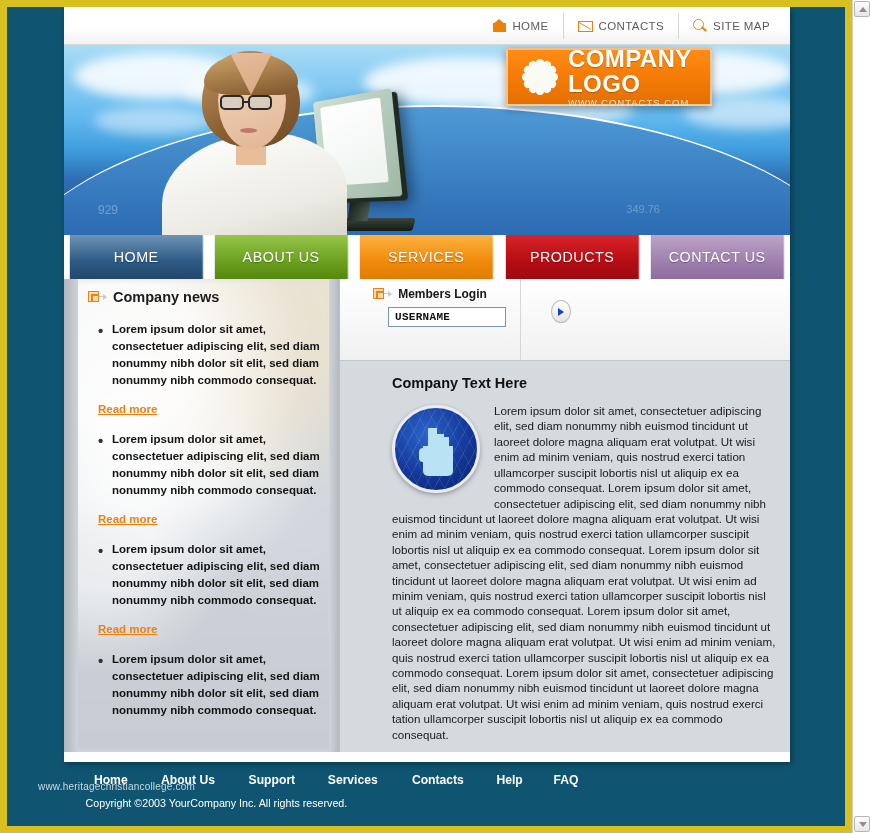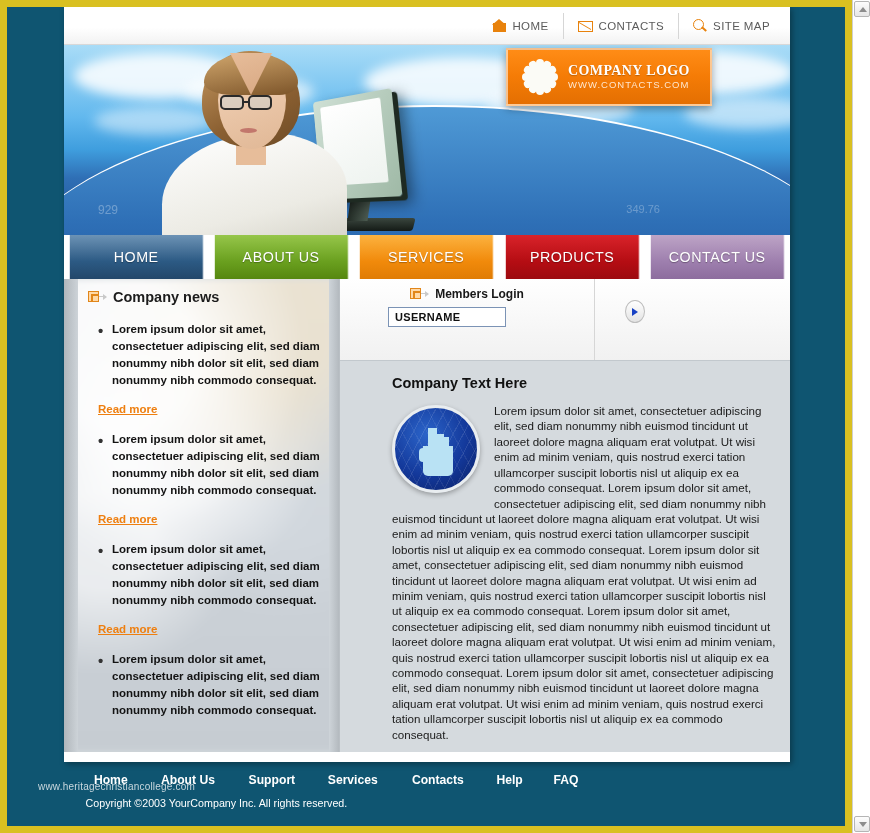--- a/index.html
+++ b/index.html
@@ -223,23 +223,22 @@
   .logo-gear span {
     position: absolute; left: 50%; top: 50%; width: 8px; height: 36px;
     margin: -18px 0 0 -4px; background: #fbfbf6; border-radius: 4px;
   }
   .logo-gear i {
     position: absolute; left: 50%; top: 50%; width: 20px; height: 20px;
     margin: -10px 0 0 -10px; background: #fbfbf6; border-radius: 50%;
   }
   .logo-txt { line-height: 1.05; }
   .logo-name {
-    color: #fff; font-size: 14px; font-weight: bold; letter-spacing: .4px;
+    color: #fff; font-size: 24px; font-weight: bold; letter-spacing: .4px;
     text-shadow: 0 1px 1px rgba(0,0,0,.25);
-    font-family: Liberation Serif, serif;
   }
   .logo-url { color: #ffe6cd; font-size: 9.5px; letter-spacing: 1px; margin-top: 2px; }
 
   
   .mainnav { display: flex; height: 44px; }
   .mainnav div {
     flex: 1; display: flex; align-items: center; justify-content: center;
     color: #ffffff; font-size: 15.5px; letter-spacing: .6px;
     cursor: pointer; border-right: 1px solid rgba(255,255,255,.35);
     text-shadow: 0 1px 1px rgba(0,0,0,.3);
@@ -315,38 +314,38 @@
     display: inline-block; margin: 0 0 16px 10px;
     font-size: 11.5px; font-weight: bold; color: #ee7f10;
     text-decoration: underline; cursor: pointer;
   }
 
   
   .rightcol { flex: 1; display: flex; flex-direction: column; background: #ffffff; }
 
   .boxrow { display: flex; height: 82px; background: linear-gradient(180deg,#ffffff,#f1f1f1); }
   .loginbox {
-    width: 255px; padding: 8px 0 0 0; position: relative;
+    width: 181px; padding: 8px 0 0 0; position: relative;
     border-right: 1px solid #d6d6d6;
   }
   .searchbox { flex: 1; padding: 14px 0 0 26px; position: relative; }
 
   .minihead {
     display: flex; align-items: center; gap: 7px;
     font-size: 12px; font-weight: bold; color: #171717;
     justify-content: center;
   }
   .minihead.left { justify-content: flex-start; }
 
   .field {
     width: 118px; height: 20px; margin: 6px 0 0 48px;
     border: 1px solid #7b93b5; background: #ffffff;
     font-size: 11px; font-weight: bold; color: #111; letter-spacing: .3px;
     display: flex; align-items: center; padding-left: 6px;
-    font-family: Liberation Sans, sans-serif;
+    font-family: Liberation Mono, monospace;
   }
   .pwrow { display: flex; align-items: center; }
   .gobtn {
     width: 20px; height: 23px; margin: 8px 0 0 12px;
     border: 1px solid #bdbdbd; border-radius: 50%;
     background: linear-gradient(180deg,#ffffff,#e3e3e3);
     display: flex; align-items: center; justify-content: center; cursor: pointer;
   }
   .gobtn:after {
     content:""; border-top: 4px solid transparent; border-bottom: 4px solid transparent;

